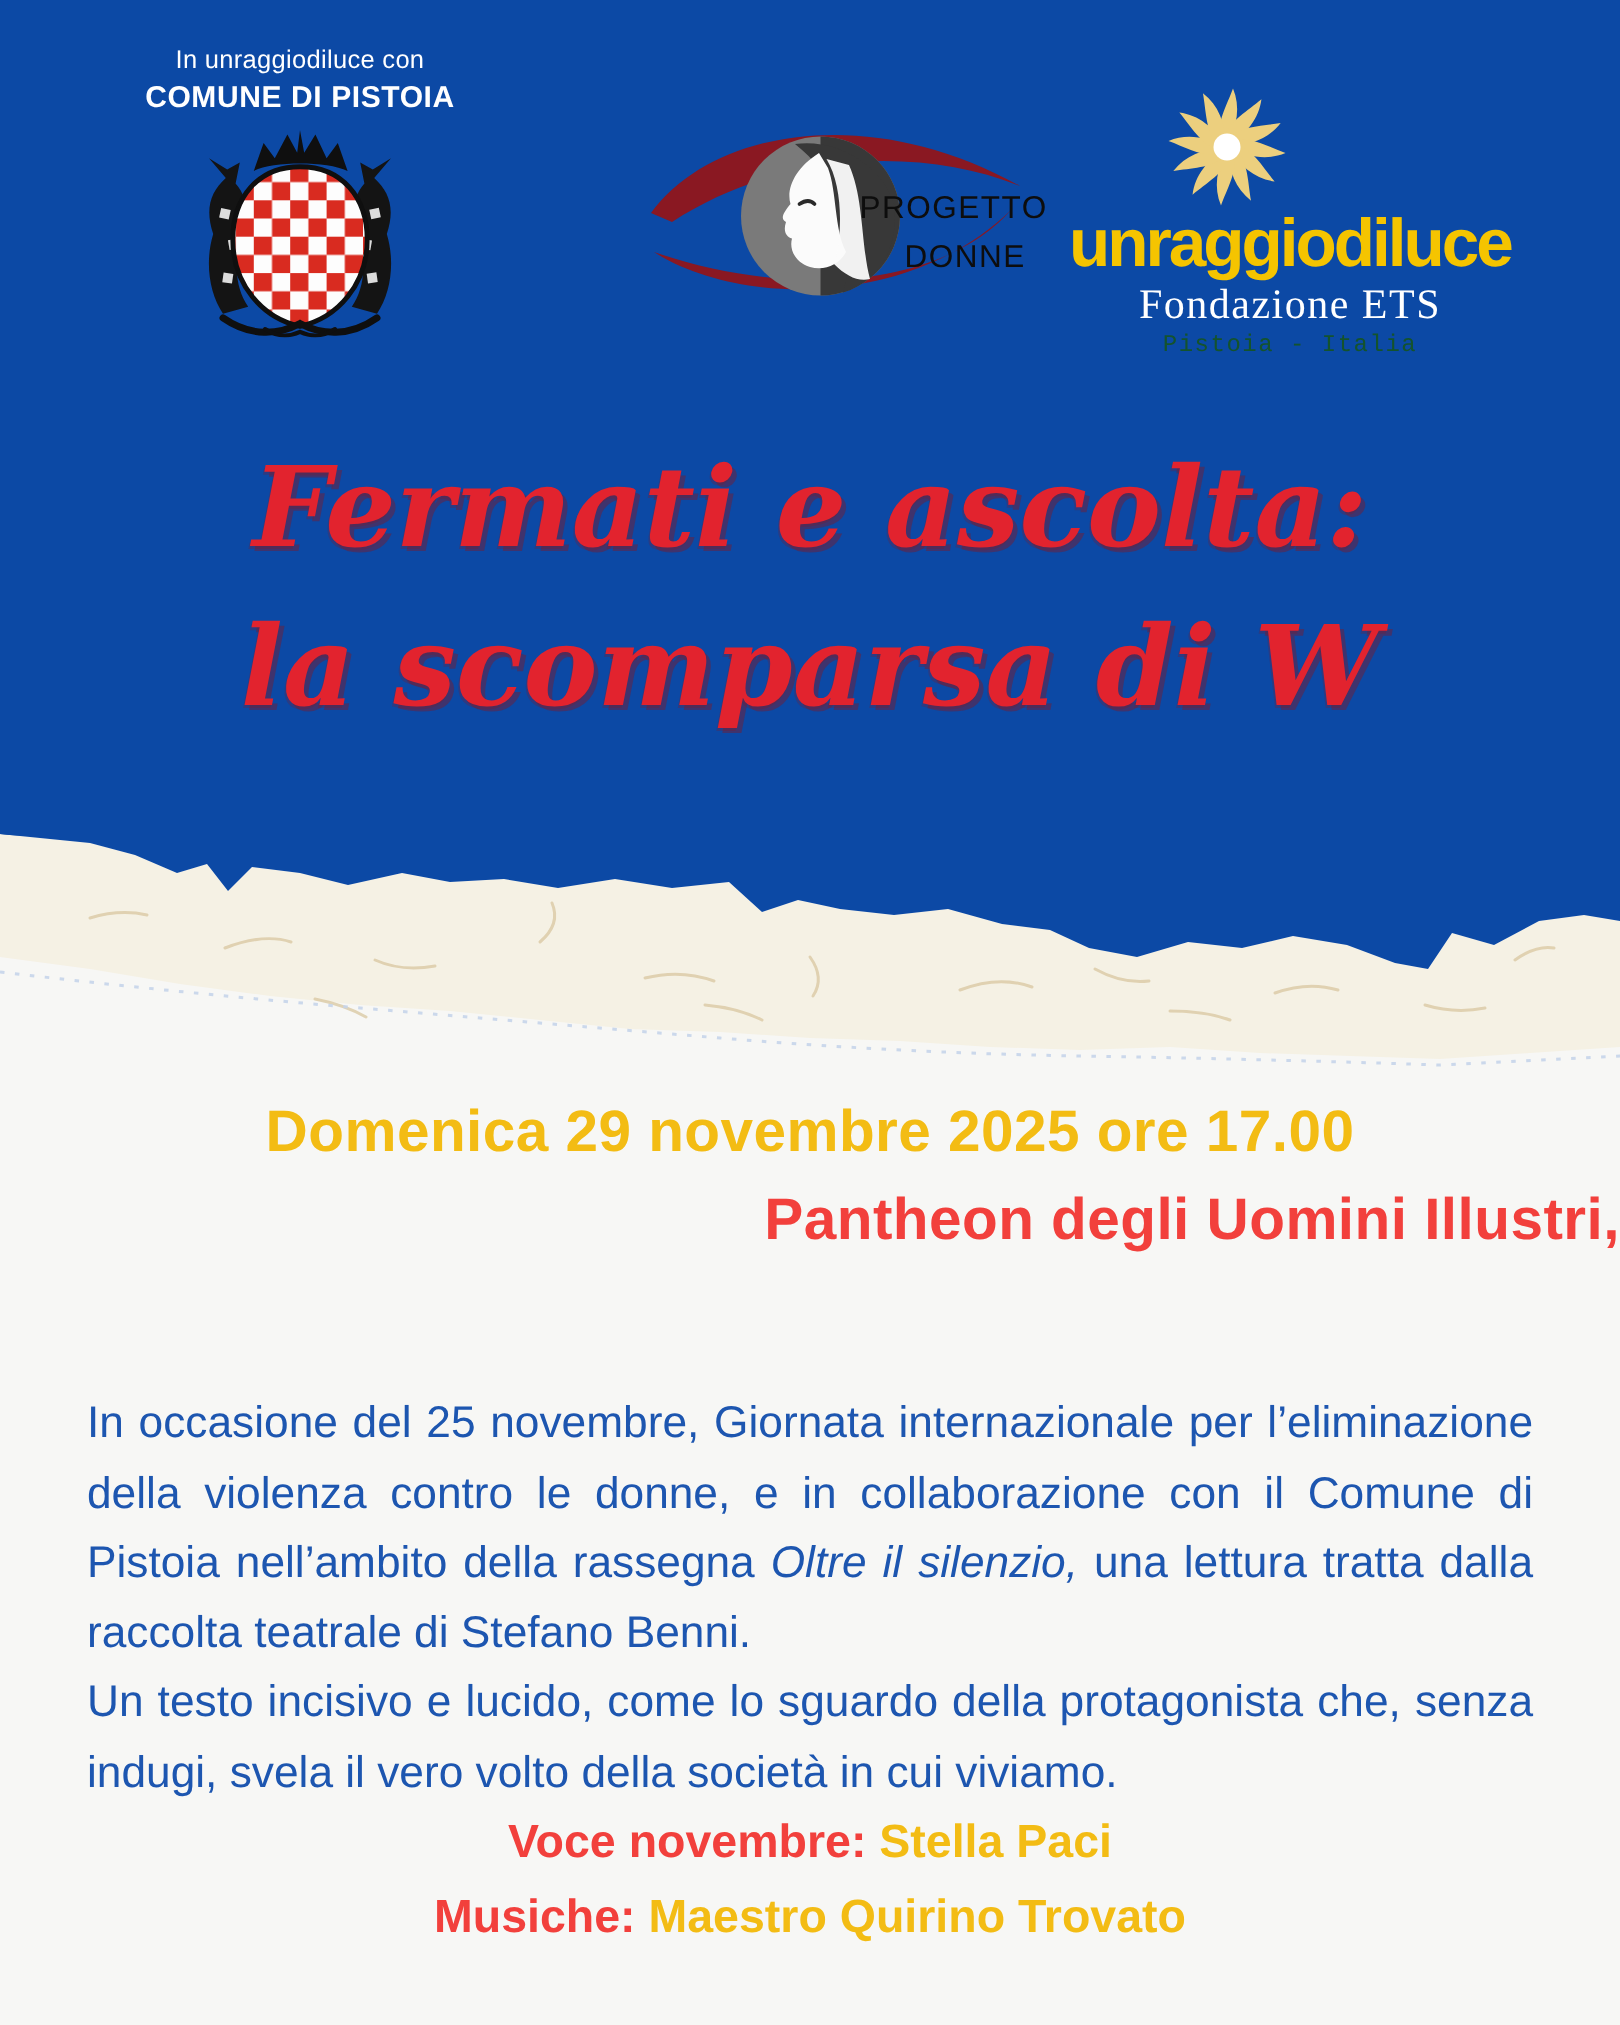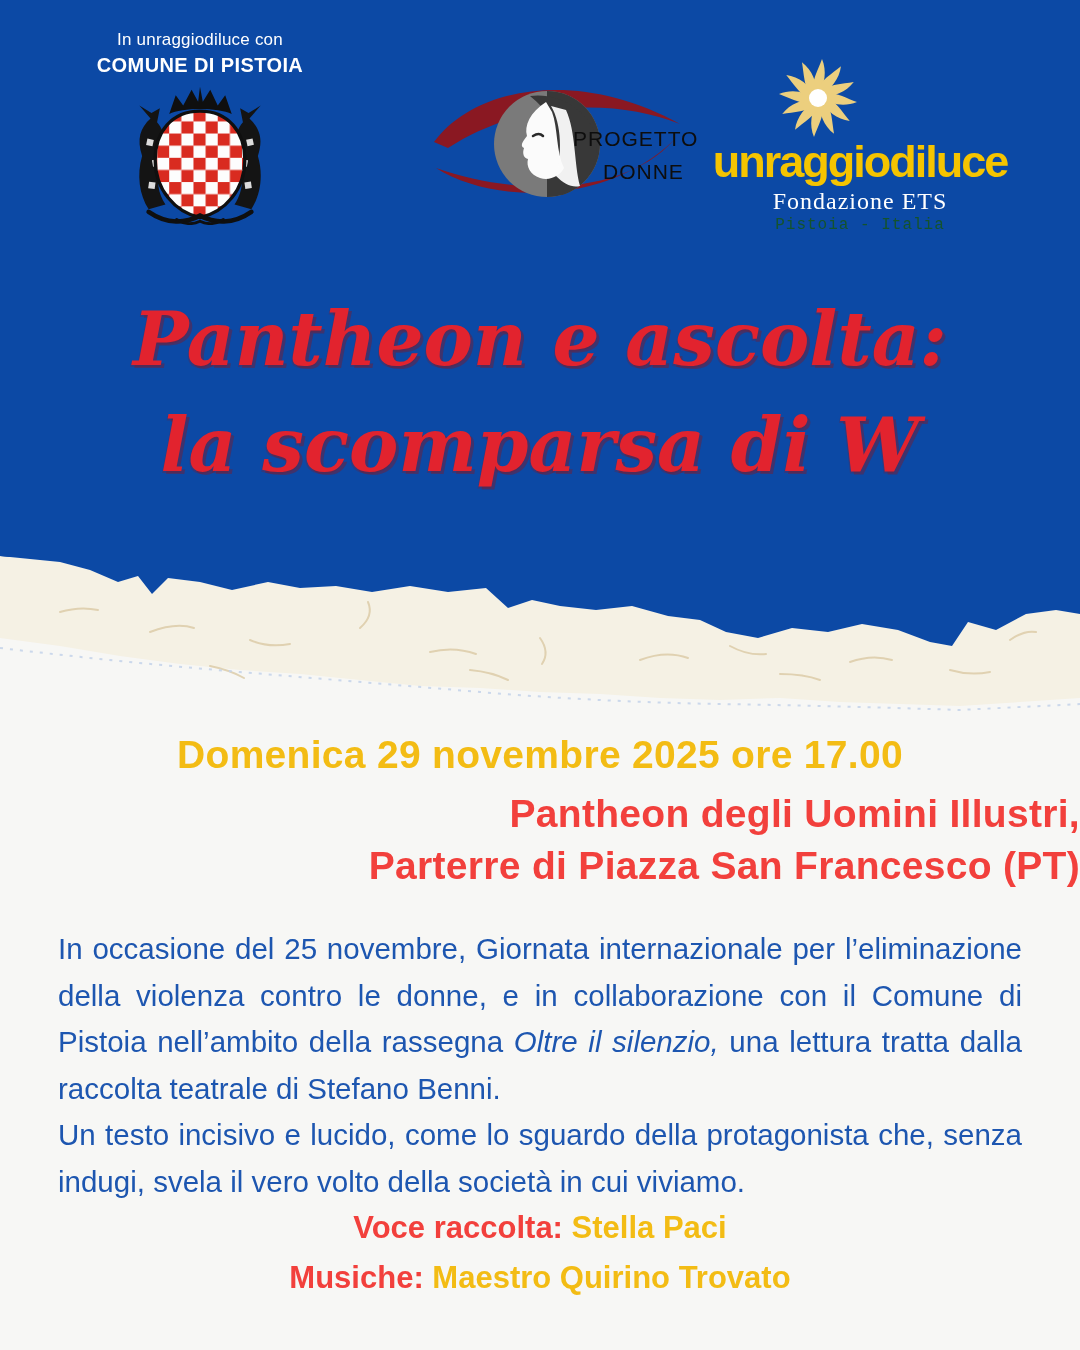--- a/index.html
+++ b/index.html
@@ -32,21 +32,21 @@
   
   .eye-logo{position:absolute;left:430px;top:72px;width:262px;height:140px;}
   .eye-svg{position:absolute;left:0;top:0;}
   .pd-text1{position:absolute;left:143px;top:55px;font-size:21px;color:#0d0d0d;letter-spacing:1px;}
   .pd-text2{position:absolute;left:173px;top:88px;font-size:21px;color:#0d0d0d;letter-spacing:1px;}
 
   
   .fond{position:absolute;left:690px;top:56px;width:340px;text-align:center;}
   .sunburst{display:block;margin:0 auto 0 auto;transform:translateX(-42px);}
   .fond-name{font-size:45px;font-weight:bold;color:var(--logo-yellow);letter-spacing:-2px;line-height:44px;}
-  .fond-sub1{font-family:"Liberation Serif", serif;color:#fff;font-size:24px;margin-top:4px;letter-spacing:1px;}
+  .fond-sub1{font-family:"Liberation Serif", serif;color:#fff;font-size:28px;margin-top:4px;letter-spacing:1px;}
   .fond-sub2{font-family:Liberation Mono, monospace;color:#14532d;font-size:16px;margin-top:1px;letter-spacing:1px;}
 
   
   .title{position:absolute;left:0;top:286px;width:1080px;text-align:center;
     font-family:"DejaVu Serif", serif;font-style:italic;font-weight:bold;
     font-size:74px;line-height:106px;color:var(--title-red);
     text-shadow:3px 3px 0 rgba(140,20,26,.40), -1px 2px 0 rgba(140,20,26,.25);}
 
   
   .date-line{position:absolute;left:0;top:733px;width:1080px;text-align:center;
@@ -188,38 +188,37 @@
         <use href="#rays" transform="rotate(330)"></use>
         <circle cx="0" cy="0" r="9" fill="#ffffff"></circle>
       </g>
     </svg>
     <div class="fond-name">unraggiodiluce</div>
     <div class="fond-sub1">Fondazione ETS</div>
     <div class="fond-sub2">Pistoia - Italia</div>
   </div>
 
   <div class="title">
-    <div>Pantheon e ascolta:</div>
+    <div>Fermati e ascolta:</div>
     <div>la scomparsa di W</div>
   </div>
 
   <div class="date-line">Domenica 29 novembre 2025 ore 17.00</div>
   <div class="venue">
     <div>Pantheon degli Uomini Illustri,</div>
-    <div>Parterre di Piazza San Francesco (PT)</div>
   </div>
 
   <div class="body-text">
     <p><span>In occasione del 25 novembre, Giornata internazionale per l’eliminazione della violenza contro le donne, e in collaborazione con il Comune di Pistoia nell’ambito della rassegna </span><em>Oltre il silenzio,</em><span> una lettura tratta dalla raccolta teatrale di Stefano Benni.</span></p>
     <p>Un testo incisivo e lucido, come lo sguardo della protagonista che, senza indugi, svela il vero volto della società in cui viviamo.</p>
   </div>
 
   <div class="credits">
     <div>
-      <span class="credit-role">Voce raccolta:</span>
+      <span class="credit-role">Voce novembre:</span>
       <span class="credit-name">Stella Paci</span>
     </div>
     <div>
       <span class="credit-role">Musiche:</span>
       <span class="credit-name">Maestro Quirino Trovato</span>
     </div>
   </div>
 
 </div>
 

